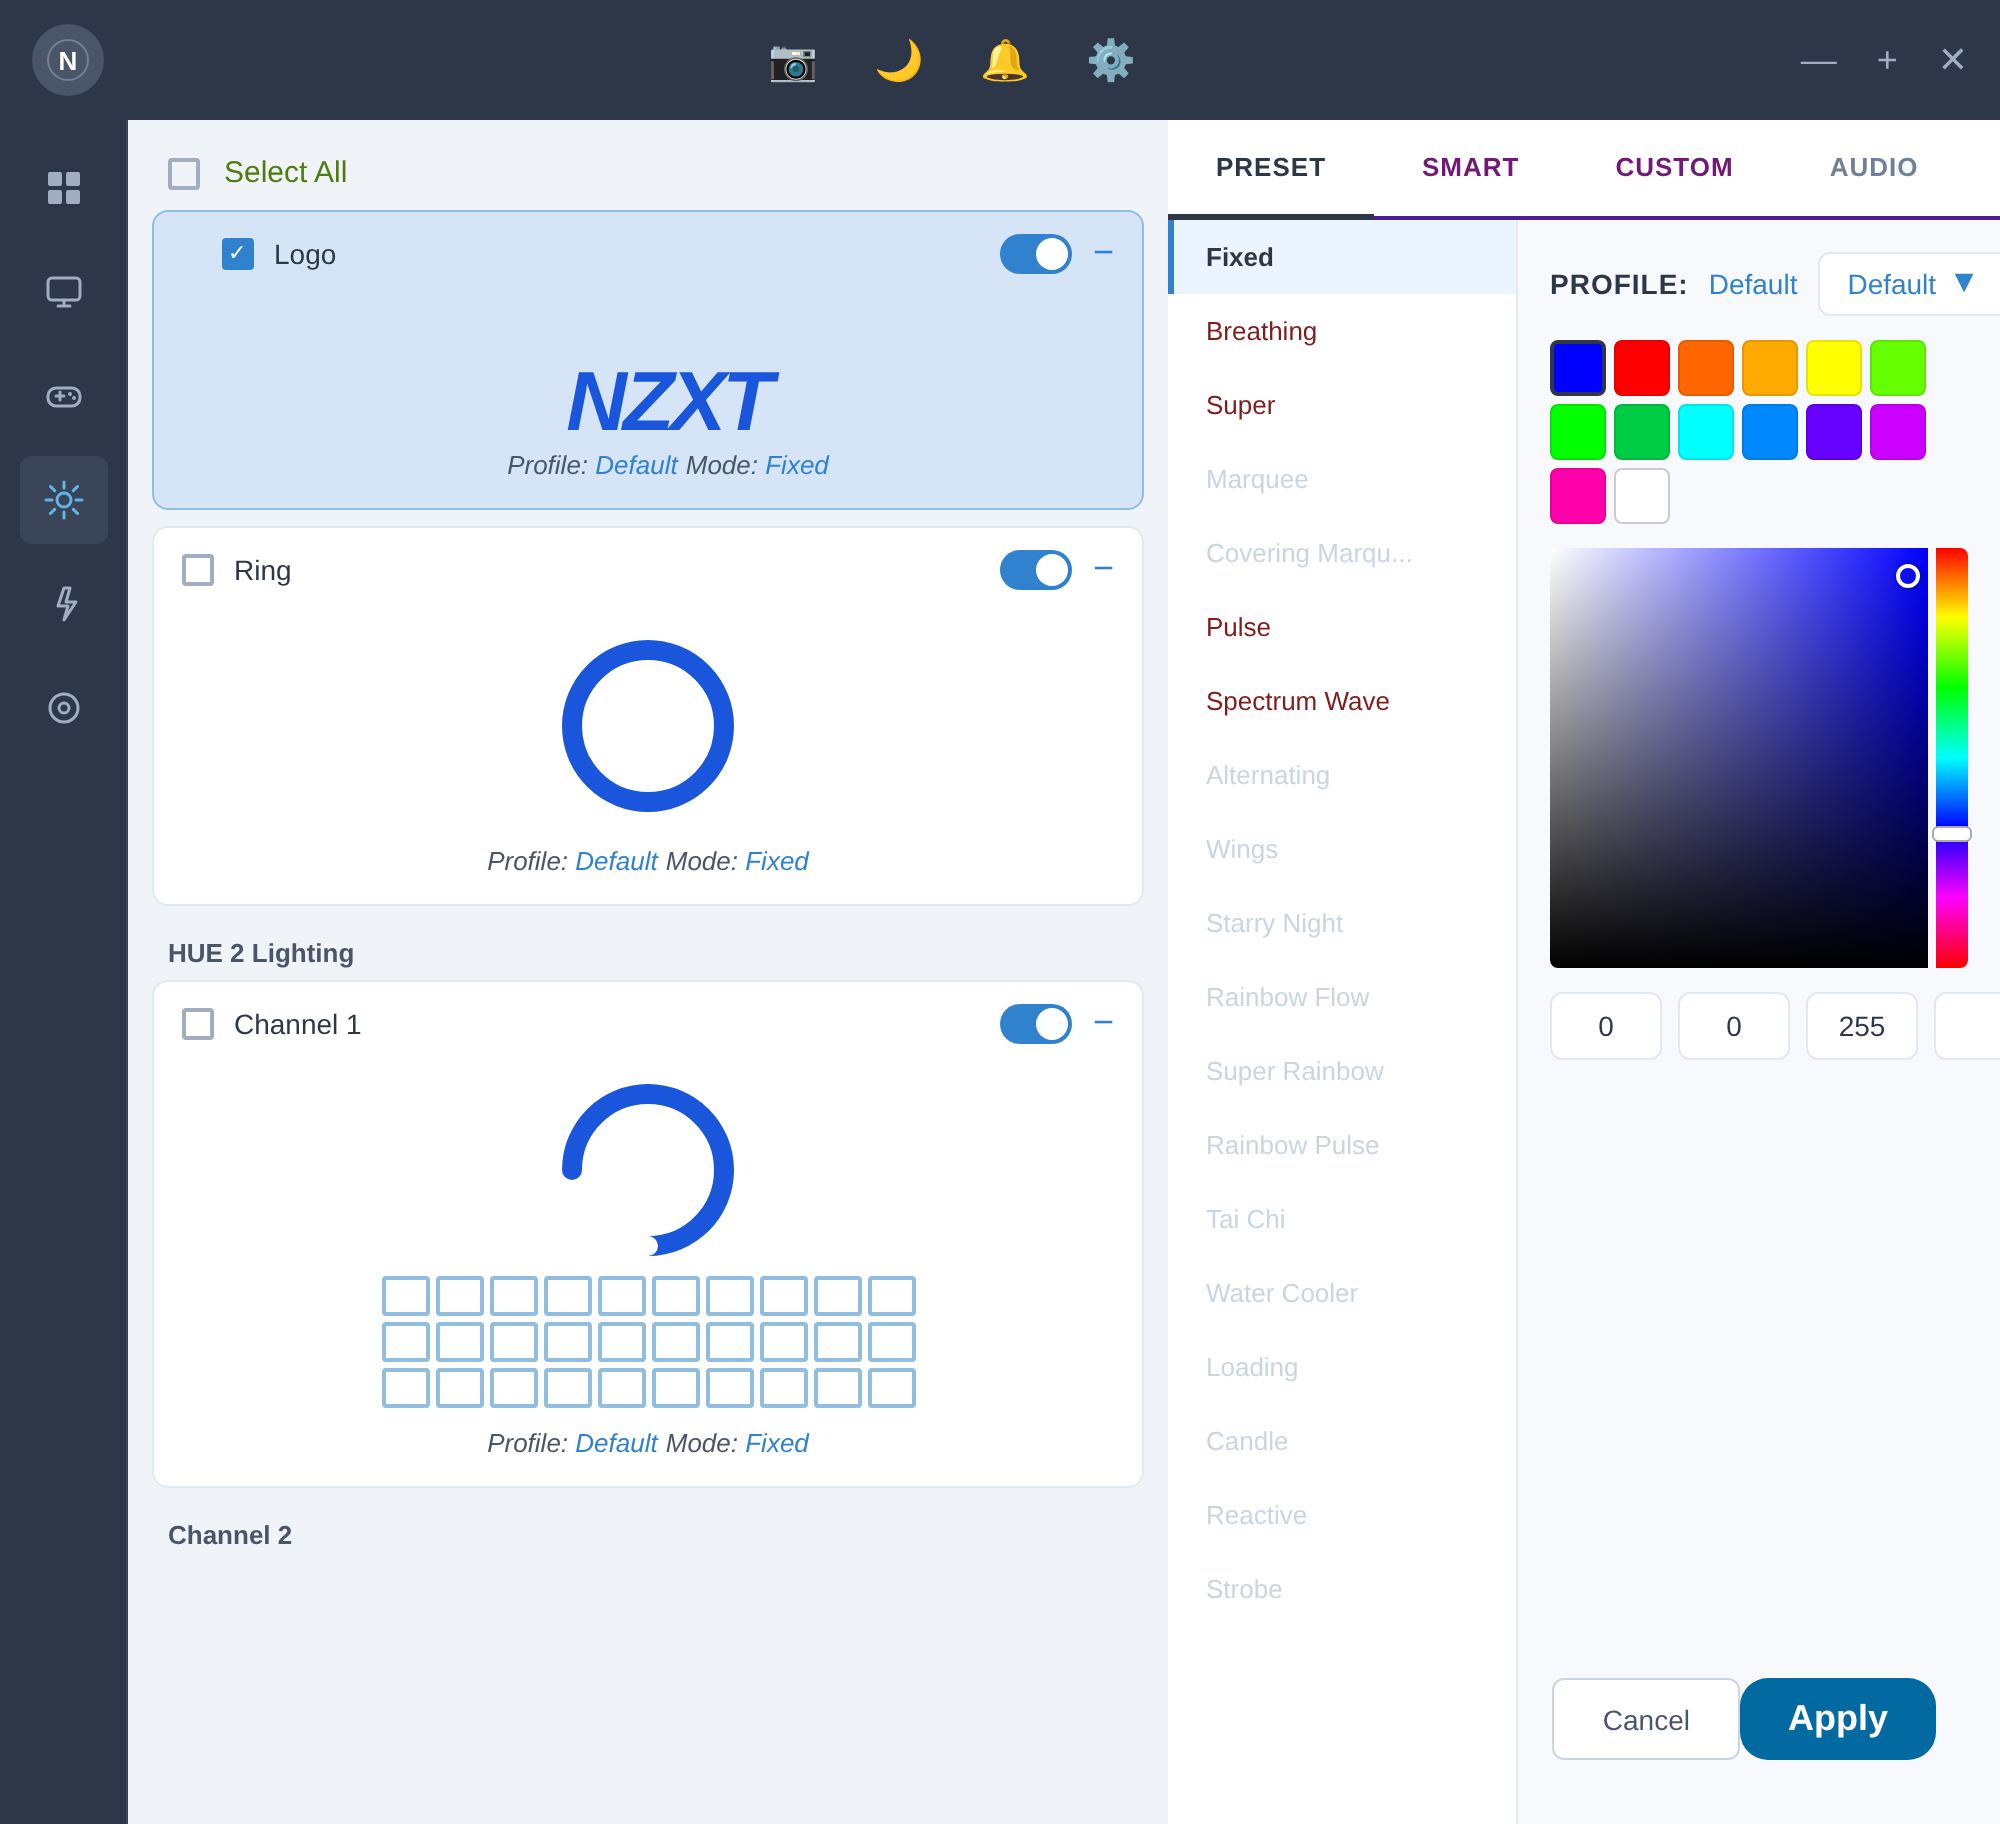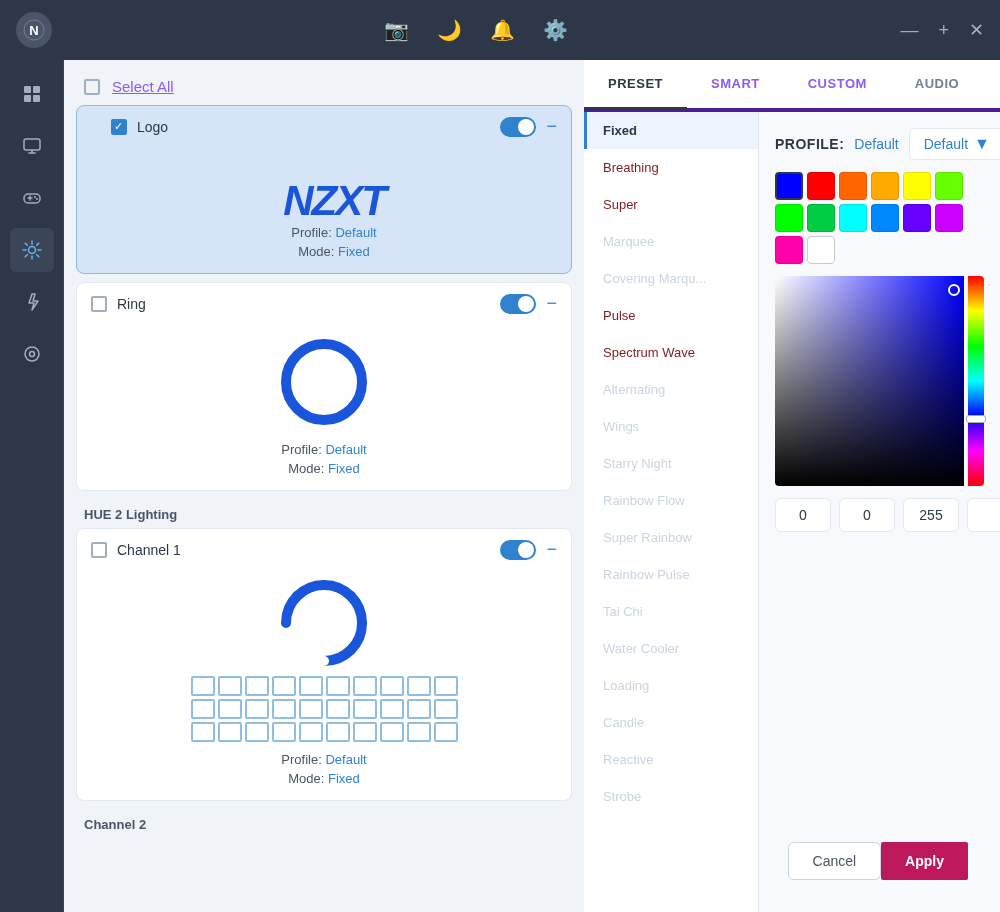--- a/index.html
+++ b/index.html
@@ -75,21 +75,21 @@
       padding: 18px 20px 10px;
       display: flex; align-items: center; gap: 12px;
     }
     .select-all-checkbox {
       width: 16px; height: 16px;
       border: 2px solid #a0aec0;
       border-radius: 2px;
       cursor: pointer;
     }
     .select-all-label {
-      font-size: 15px; color: #8b5cf6; font-weight: 500; text-decoration: underline;
+      font-size: 15px; color: #4d7c0f; font-weight: 500;
     }
 
     .left-panel-scroll {
       flex: 1;
       overflow-y: auto;
       padding: 0 12px 12px;
     }
 
     .section-title {
       font-size: 13px; font-weight: 600; color: #4a5568;
@@ -174,21 +174,21 @@
       margin-top: 32px;
     }
 
     .ring-container {
       width: 100px; height: 100px;
       display: flex; align-items: center; justify-content: center;
       margin-bottom: 10px;
     }
 
     .profile-info {
-      display: flex; flex-direction: column; align-items: center; gap: 4px;
+      display: flex; flex-direction: row; align-items: center; gap: 4px; font-style: italic;
     }
     .profile-row {
       font-size: 13px; color: #4a5568;
     }
     .profile-row span {
       color: #3182ce; font-weight: 500;
     }
 
     .hue-ring-container {
       display: flex; flex-direction: column; align-items: center; margin-bottom: 8px;
@@ -211,38 +211,38 @@
       flex: 1;
       background: #f7f9fc;
       display: flex;
       flex-direction: column;
       overflow: hidden;
     }
 
     
     .tabs {
       display: flex;
-      border-bottom: 4px solid #4c1d95;
+      border-bottom: 2px solid #4c1d95;
       background: white;
     }
     .tab {
       padding: 16px 24px;
       font-size: 13px;
       font-weight: 600;
       color: #718096;
       cursor: pointer;
       border-bottom: 3px solid transparent;
       margin-bottom: -2px;
       letter-spacing: 0.5px;
     }
     .tab.active {
       color: #2d3748;
       border-bottom-color: #2d3748;
     }
-    .tab.active-blue { color: #8b5cf6; }
+    .tab.active-blue { color: #701a75; }
 
     .right-panel-content {
       display: flex;
       flex: 1;
       overflow: hidden;
     }
 
     
     .mode-list {
       width: 175px;
@@ -330,23 +330,23 @@
       padding: 10px 24px;
       border: 1px solid #cbd5e0;
       border-radius: 6px;
       background: white;
       font-size: 14px; color: #4a5568;
       cursor: pointer; font-weight: 500;
     }
     .btn-apply {
       padding: 10px 24px;
       border: none;
-      border-radius: 2px;
-      background: #be185d;
-      font-size: 14px; color: white;
+      border-radius: 14px;
+      background: #0369a1;
+      font-size: 18px; color: white;
       cursor: pointer; font-weight: 600;
     }
 
     
     .ring-svg { width: 90px; height: 90px; }
     .hue-ring-svg { width: 90px; height: 90px; }
   </style>
 </head>
 <body>
 

